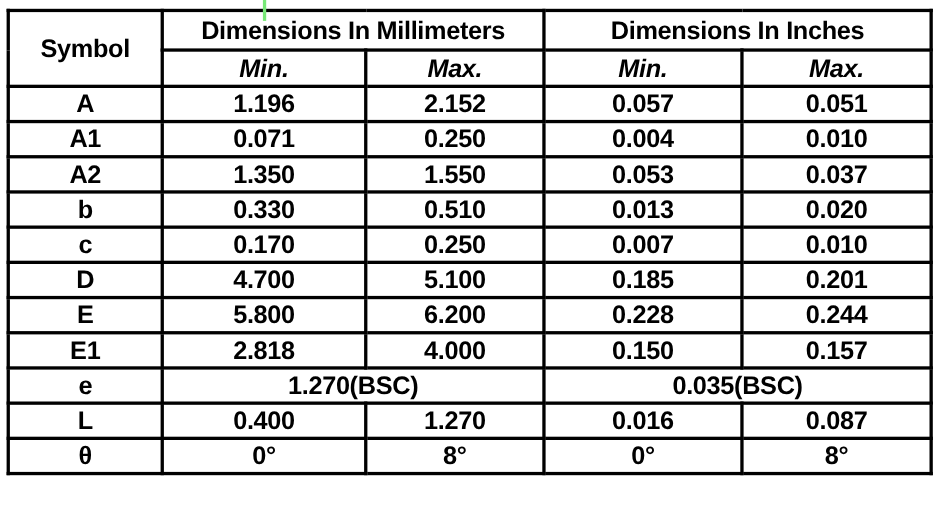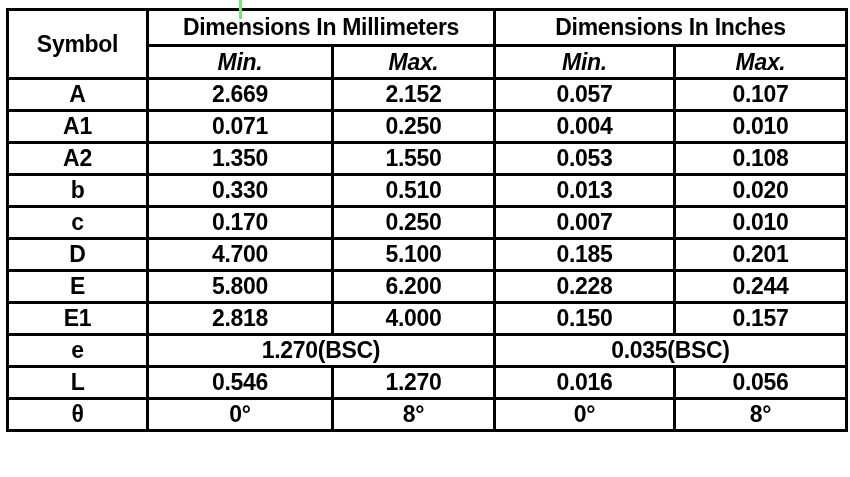--- a/index.html
+++ b/index.html
@@ -67,38 +67,38 @@
       <tr class="sub-row">
         <th>Min.</th>
         <th>Max.</th>
         <th>Min.</th>
         <th>Max.</th>
       </tr>
     </thead>
     <tbody>
       <tr>
         <td>A</td>
-        <td>2.669</td>
+        <td>1.196</td>
         <td>2.152</td>
         <td>0.057</td>
-        <td>0.107</td>
+        <td>0.051</td>
       </tr>
       <tr>
         <td>A1</td>
         <td>0.071</td>
         <td>0.250</td>
         <td>0.004</td>
         <td>0.010</td>
       </tr>
       <tr>
         <td>A2</td>
         <td>1.350</td>
         <td>1.550</td>
         <td>0.053</td>
-        <td>0.108</td>
+        <td>0.037</td>
       </tr>
       <tr>
         <td>b</td>
         <td>0.330</td>
         <td>0.510</td>
         <td>0.013</td>
         <td>0.020</td>
       </tr>
       <tr>
         <td>c</td>
@@ -128,24 +128,24 @@
         <td>0.150</td>
         <td>0.157</td>
       </tr>
       <tr>
         <td>e</td>
         <td colspan="2">1.270(BSC)</td>
         <td colspan="2">0.035(BSC)</td>
       </tr>
       <tr>
         <td>L</td>
-        <td>0.546</td>
+        <td>0.400</td>
         <td>1.270</td>
         <td>0.016</td>
-        <td>0.056</td>
+        <td>0.087</td>
       </tr>
       <tr>
         <td>θ</td>
         <td>0°</td>
         <td>8°</td>
         <td>0°</td>
         <td>8°</td>
       </tr>
     </tbody>
   </table>

